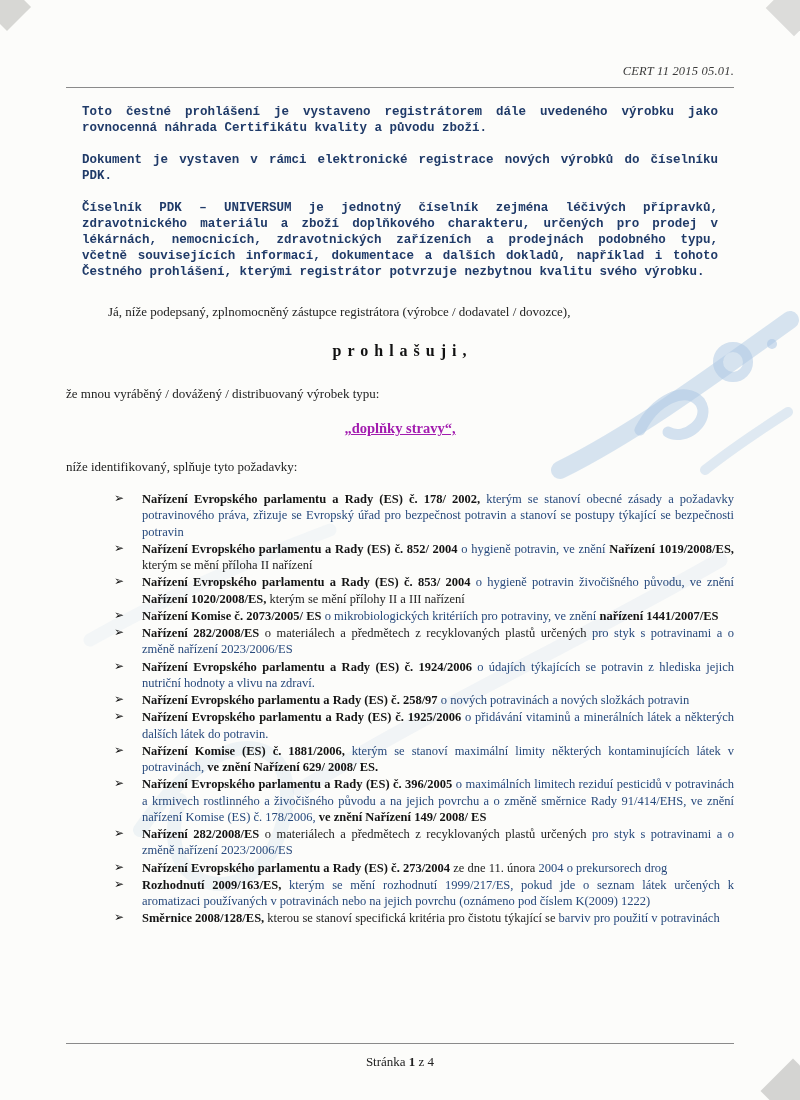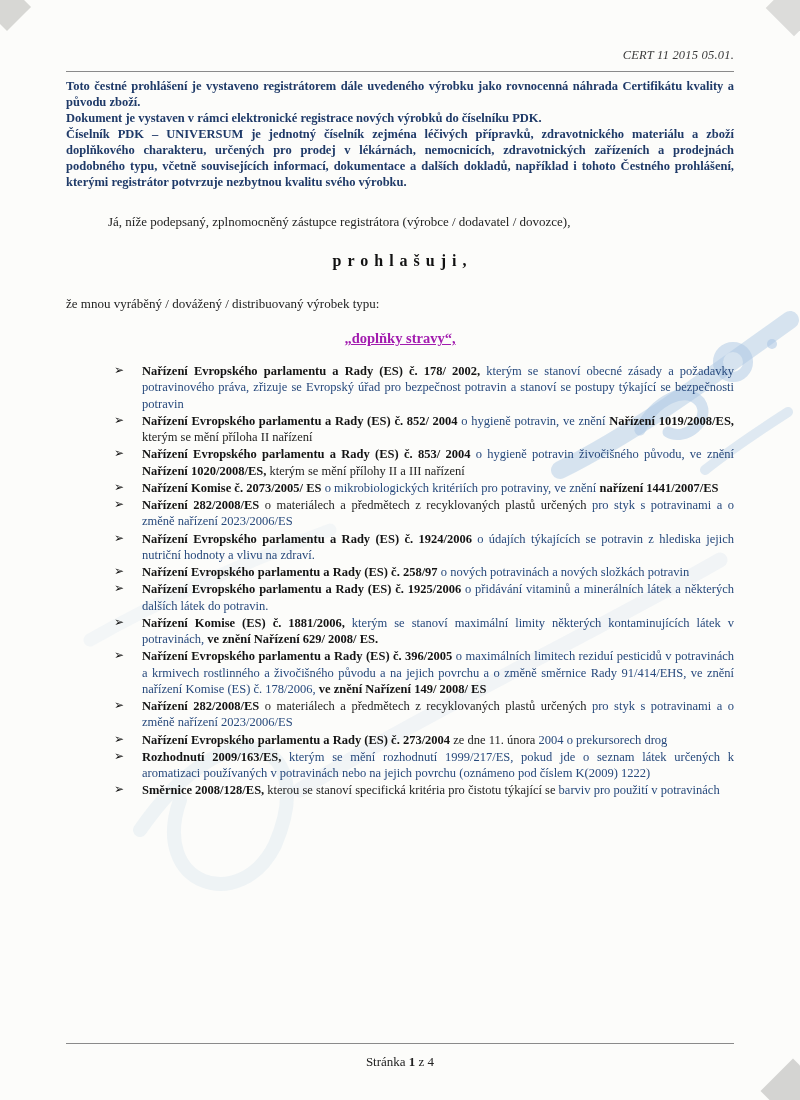--- a/index.html
+++ b/index.html
@@ -14,31 +14,31 @@
   }
   .watermark { position:absolute; left:0; top:0; width:800px; height:1100px; z-index:1; pointer-events:none; }
   .corner { position:absolute; z-index:1; }
   .corner.tl { left:-10px; top:-10px; width:34px; height:34px; background:#d7d7d4; transform:rotate(45deg); }
   .corner.tr { right:-14px; top:-12px; width:40px; height:40px; background:#dcdcda; transform:rotate(45deg); }
   .corner.br { right:-16px; bottom:-14px; width:46px; height:46px; background:#d4d4d2; transform:rotate(45deg); }
   .content { position:relative; z-index:2; padding:0 66px; }
 
   .doc-code {
     text-align:right; font-style:italic; font-size:12.5px; color:#3a3a3a;
-    padding-top:48px; letter-spacing:0.2px;
+    padding-top:64px; letter-spacing:0.2px;
   }
   .rule { border:none; border-top:1.5px solid #8a8a8a; margin-top:8px; }
   .rule-footer { border:none; border-top:1.5px solid #8a8a8a; position:absolute; left:66px; right:66px; bottom:56px; z-index:2; }
 
   .title { text-align:center; font-size:19px; font-weight:bold; color:#111; margin-top:26px; letter-spacing:0.4px; }
   .subtitle { text-align:center; font-size:13.5px; font-weight:bold; color:#111; margin-top:5px; }
 
   .preamble-heading { font-size:15px; font-weight:bold; color:#1f3a68; margin-top:36px; }
   .preamble-body { margin-top:6px; font-size:12.5px; font-weight:bold; color:#1f3a68; line-height:1.28; text-align:justify; }
-  .preamble-par { margin:0; }
+  .preamble-par { margin:16px;font-family:Liberation Mono, monospace; }
 
   .intro-line { margin-top:24px; font-size:13px; color:#222; text-indent:42px; }
   .verb-line { margin-top:22px; text-align:center; font-size:16px; font-weight:bold; color:#111; letter-spacing:1px; }
   .type-line { margin-top:26px; font-size:13px; color:#222; }
   .product-type { margin-top:18px; text-align:center; font-size:14.5px; font-weight:bold; color:#a21caf; text-decoration:underline; }
   .req-intro { margin-top:22px; font-size:13px; color:#222; }
 
   .req-list { list-style:none; margin-top:16px; margin-left:48px; margin-right:0; }
   .req-list li {
     position:relative; padding-left:28px; font-size:12.5px; line-height:1.3;
@@ -86,20 +86,21 @@
     <div class="preamble-body">
         <div class="preamble-par">Toto čestné prohlášení je vystaveno registrátorem dále uvedeného výrobku jako rovnocenná náhrada Certifikátu kvality a původu zboží.</div>
         <div class="preamble-par">Dokument je vystaven v rámci elektronické registrace nových výrobků do číselníku PDK.</div>
         <div class="preamble-par">Číselník PDK – UNIVERSUM je jednotný číselník zejména léčivých přípravků, zdravotnického materiálu a zboží doplňkového charakteru, určených pro prodej v lékárnách, nemocnicích, zdravotnických zařízeních a prodejnách podobného typu, včetně souvisejících informací, dokumentace a dalších dokladů, například i tohoto Čestného prohlášení, kterými registrátor potvrzuje nezbytnou kvalitu svého výrobku.</div>
       </div>
 
     <div class="intro-line">Já, níže podepsaný, zplnomocněný zástupce registrátora (výrobce / dodavatel / dovozce),</div>
     <div class="verb-line">p r o h l a š u j i ,</div>
     <div class="type-line">že mnou vyráběný / dovážený  / distribuovaný výrobek typu:</div>
     <div class="product-type">„doplňky stravy“,</div>
+    <div class="req-intro">níže identifikovaný, splňuje tyto požadavky:</div>
 
     <ul class="req-list">
         <li><span class="bullet">➢</span><span class="bb">Nařízení Evropského parlamentu a Rady (ES) č. 178/ 2002,</span><span class="n"> kterým se stanoví obecné zásady a požadavky potravinového práva, zřizuje se Evropský úřad pro bezpečnost potravin a stanoví se postupy týkající se bezpečnosti potravin</span></li>
         <li><span class="bullet">➢</span><span class="bb">Nařízení Evropského parlamentu a Rady (ES) č. 852/ 2004</span><span class="n"> o hygieně potravin, ve znění </span><span class="bb">Nařízení 1019/2008/ES,</span><span class="k"> kterým se mění příloha II nařízení</span></li>
         <li><span class="bullet">➢</span><span class="bb">Nařízení Evropského parlamentu a Rady (ES) č. 853/ 2004</span><span class="n"> o hygieně potravin živočišného původu, ve znění </span><span class="bb">Nařízení 1020/2008/ES,</span><span class="k"> kterým se mění přílohy II a III nařízení</span></li>
         <li><span class="bullet">➢</span><span class="bb">Nařízení Komise č. 2073/2005/ ES</span><span class="n"> o mikrobiologických kritériích pro potraviny, ve znění </span><span class="bb">nařízení 1441/2007/ES</span></li>
         <li><span class="bullet">➢</span><span class="bb">Nařízení 282/2008/ES</span><span class="k"> o materiálech a předmětech z recyklovaných plastů určených </span><span class="n">pro styk s potravinami a o změně nařízení 2023/2006/ES</span></li>
         <li><span class="bullet">➢</span><span class="bb">Nařízení Evropského parlamentu a Rady (ES) č. 1924/2006</span><span class="n">  o údajích týkajících se potravin z hlediska jejich nutriční hodnoty a vlivu na zdraví.</span></li>
         <li><span class="bullet">➢</span><span class="bb">Nařízení Evropského parlamentu a Rady (ES) č. 258/97</span><span class="n"> o nových potravinách a nových složkách potravin</span></li>
         <li><span class="bullet">➢</span><span class="bb">Nařízení Evropského parlamentu a Rady (ES) č. 1925/2006</span><span class="n">  o přidávání vitaminů a minerálních látek a některých dalších látek do potravin.</span></li>

